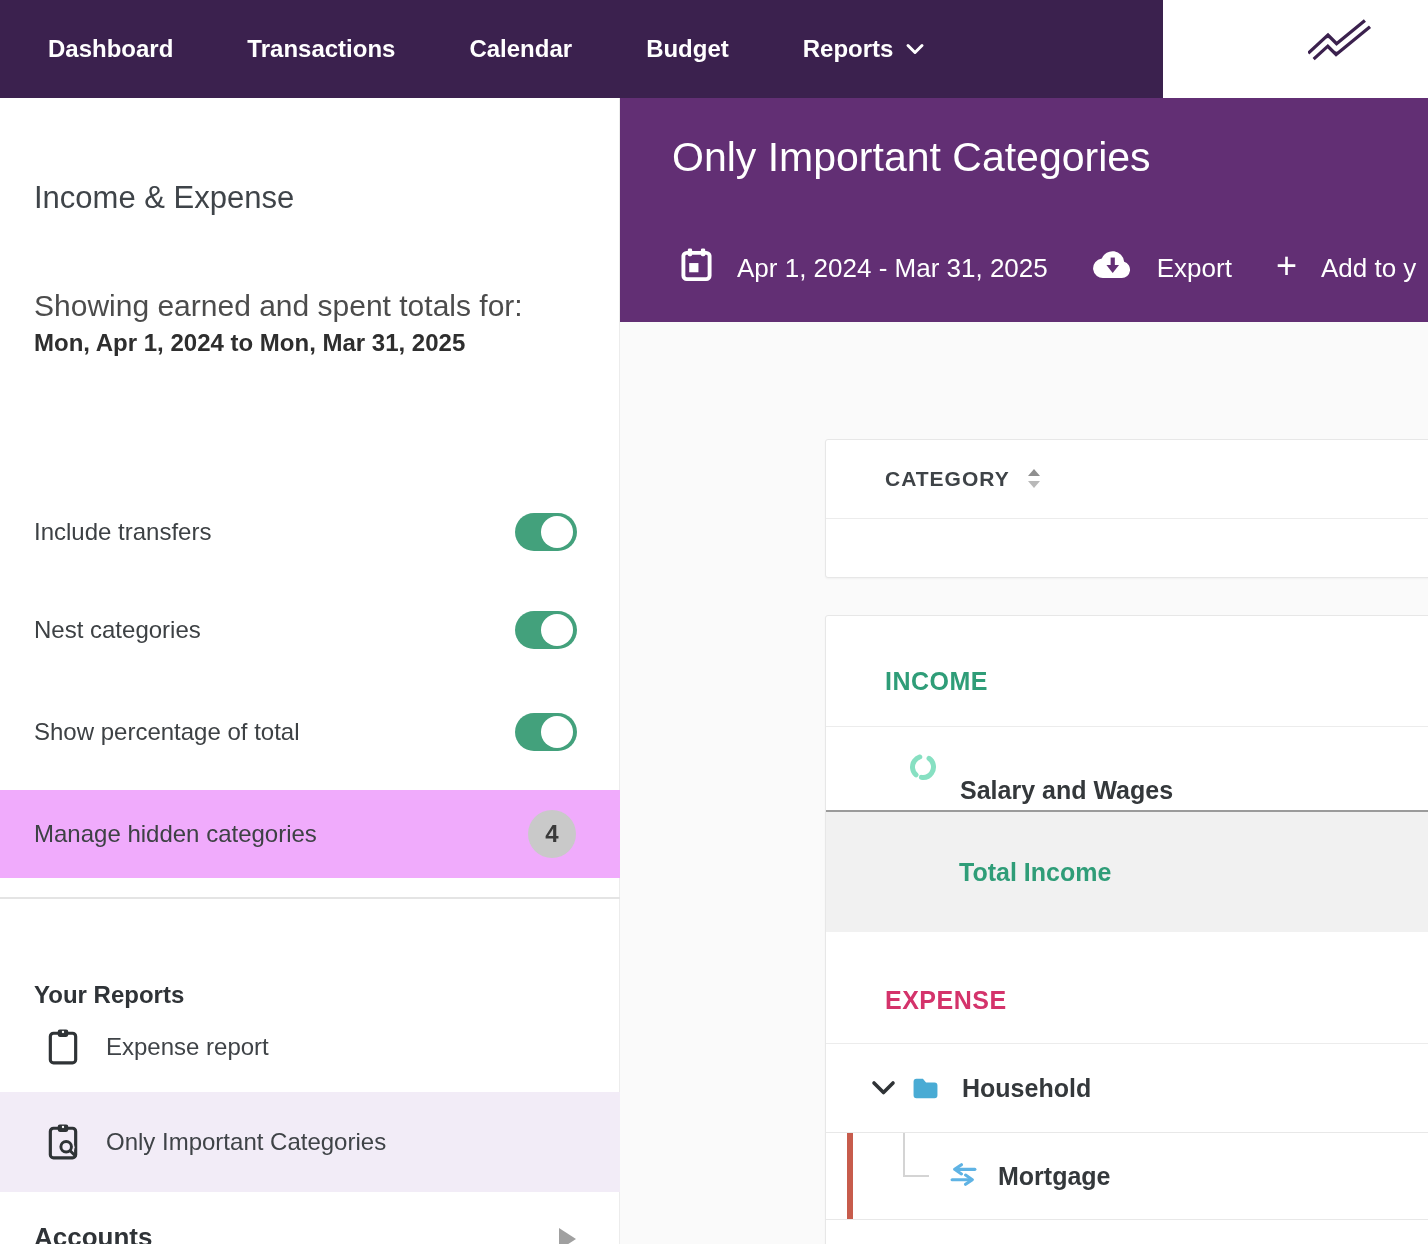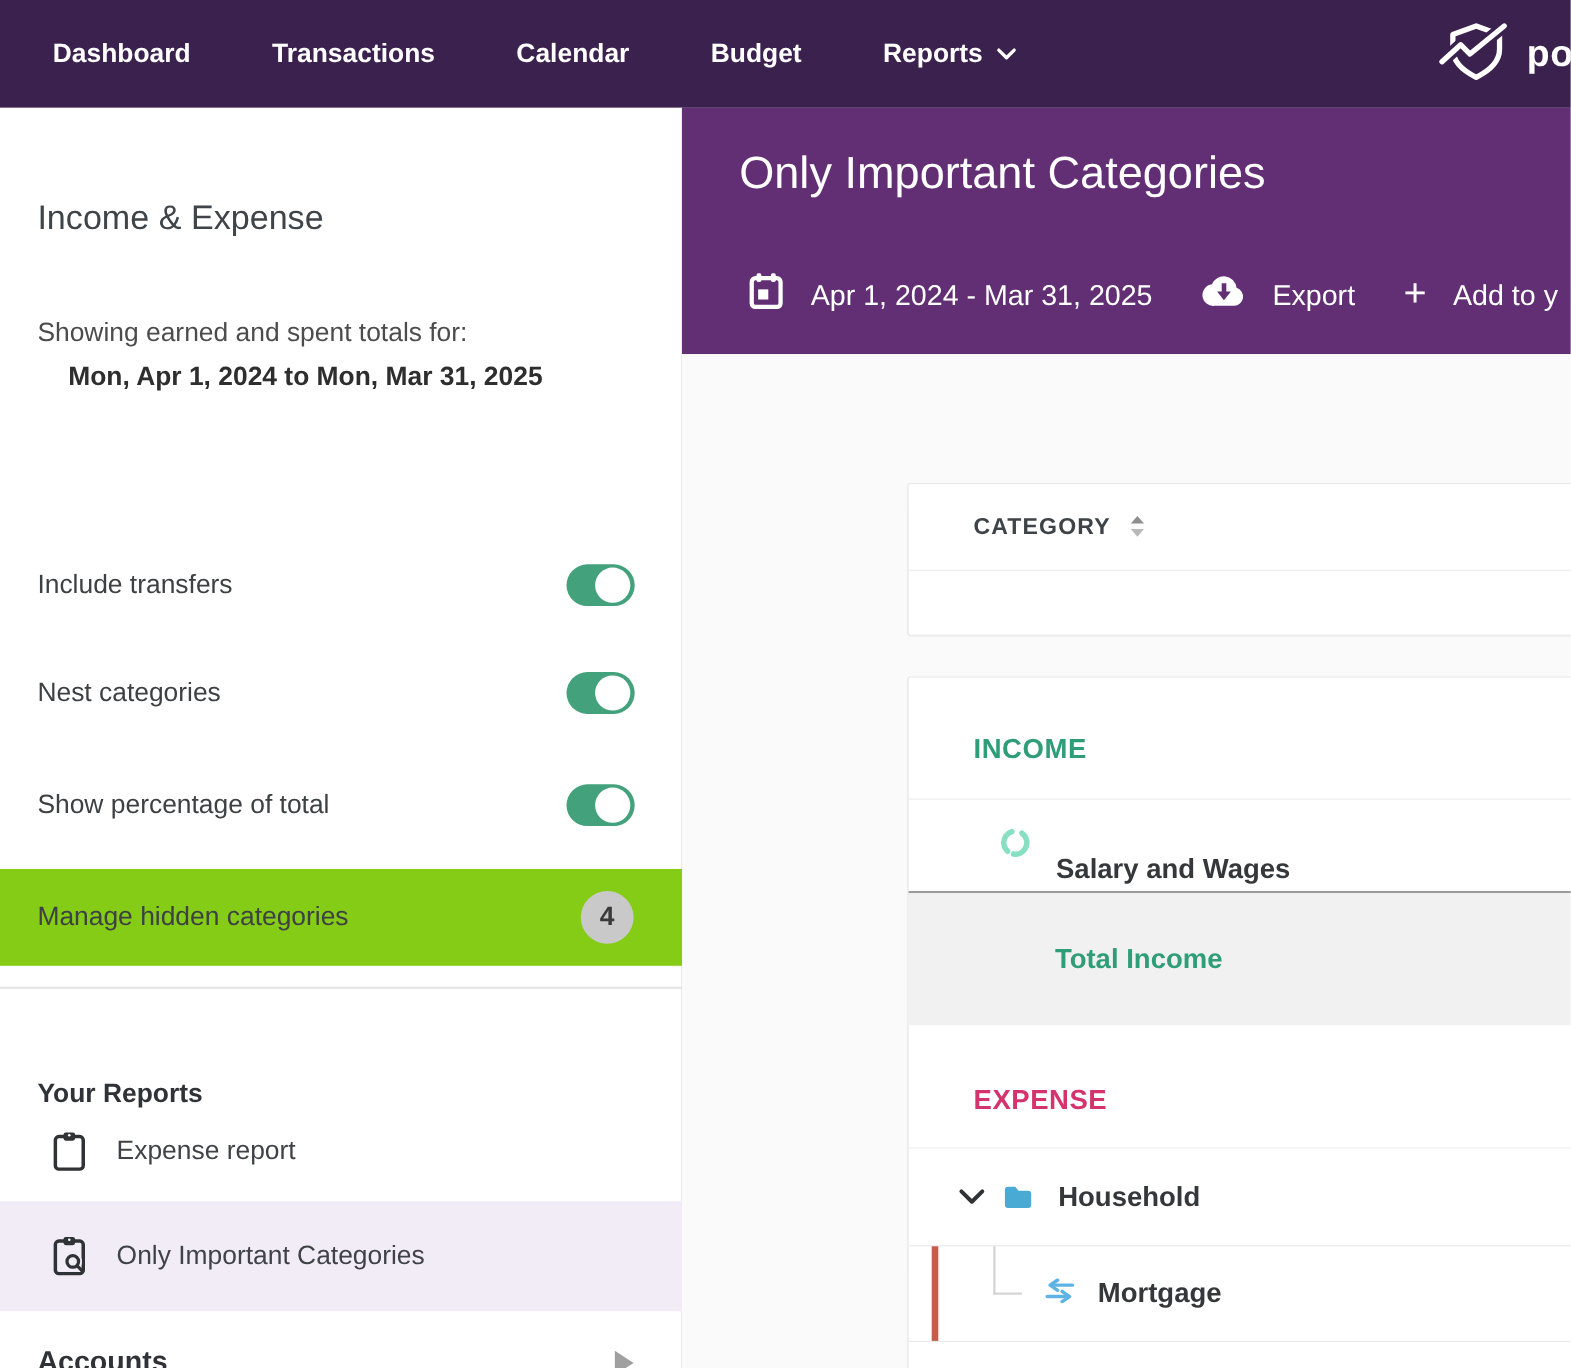--- a/index.html
+++ b/index.html
@@ -5,61 +5,61 @@
   * { margin:0; padding:0; box-sizing:border-box; }
   html,body { width:1428px; height:1244px; }
   body {
     font-family:"Liberation Sans", sans-serif;
     position:relative; overflow:hidden; background:#ffffff;
     color:#3c4043;
   }
 
   
   .topnav {
-    position:absolute; top:0; left:0; width:1428px; height:98px;
+    position:absolute; top:0; left:0; width:1163px; height:98px;
     background:#3b214e; display:flex; align-items:center;
   }
   .topnav .nav-items { display:flex; align-items:center; margin-left:48px; }
   .topnav .nav-item {
     color:#ffffff; font-size:24px; font-weight:bold; margin-right:74px;
     display:flex; align-items:center; cursor:pointer; white-space:nowrap;
   }
   .topnav .nav-item .chev { margin-left:12px; display:inline-flex; }
   .brand {
     position:absolute; left:1308px; top:0; height:98px;
     display:flex; align-items:center; gap:12px; color:#fff;
   }
   .brand-text { font-size:34px; font-weight:bold; letter-spacing:0.5px; }
 
   
   .sidebar {
     position:absolute; top:98px; left:0; width:620px; height:1146px;
     background:#ffffff; border-right:1px solid #ececec;
   }
   .sb-title { position:absolute; top:82px; left:34px; font-size:31px; color:#3f4449; }
-  .sb-subtitle { position:absolute; top:191px; left:34px; font-size:24px; color:#4c4c4c; }
-  .sb-daterange { position:absolute; top:231px; left:34px; font-size:24px; font-weight:bold; color:#2e2e2e;margin-left:28px; }
+  .sb-subtitle { position:absolute; top:191px; left:34px; font-size:30px; color:#4c4c4c; }
+  .sb-daterange { position:absolute; top:231px; left:34px; font-size:24px; font-weight:bold; color:#2e2e2e; }
 
   .toggle-row {
     position:absolute; left:34px; right:42px; height:40px;
     display:flex; align-items:center; justify-content:space-between;
   }
   .toggle-row .lbl { font-size:24px; color:#3d4144; }
   .toggle {
     width:62px; height:38px; border-radius:19px; background:#43a17c;
     position:relative; cursor:pointer; flex:0 0 auto;
   }
   .toggle .knob {
     position:absolute; top:3px; right:4px; width:32px; height:32px;
     border-radius:50%; background:#ffffff;
   }
 
   .manage-row {
     position:absolute; top:692px; left:0; width:620px; height:88px;
-    background:#84cc16; display:flex; align-items:center; cursor:pointer;
+    background:#f0abfc; display:flex; align-items:center; cursor:pointer;
   }
   .manage-row .lbl { font-size:24px; color:#3d4144; margin-left:34px; flex:1; }
   .badge {
     width:48px; height:48px; border-radius:50%; background:#c9c9c9;
     display:flex; align-items:center; justify-content:center;
     font-size:24px; font-weight:bold; color:#3a3a3a; margin-right:44px;
   }
 
   .sb-divider { position:absolute; top:799px; left:0; width:620px; height:2px; background:#e4e4e4; }
 

